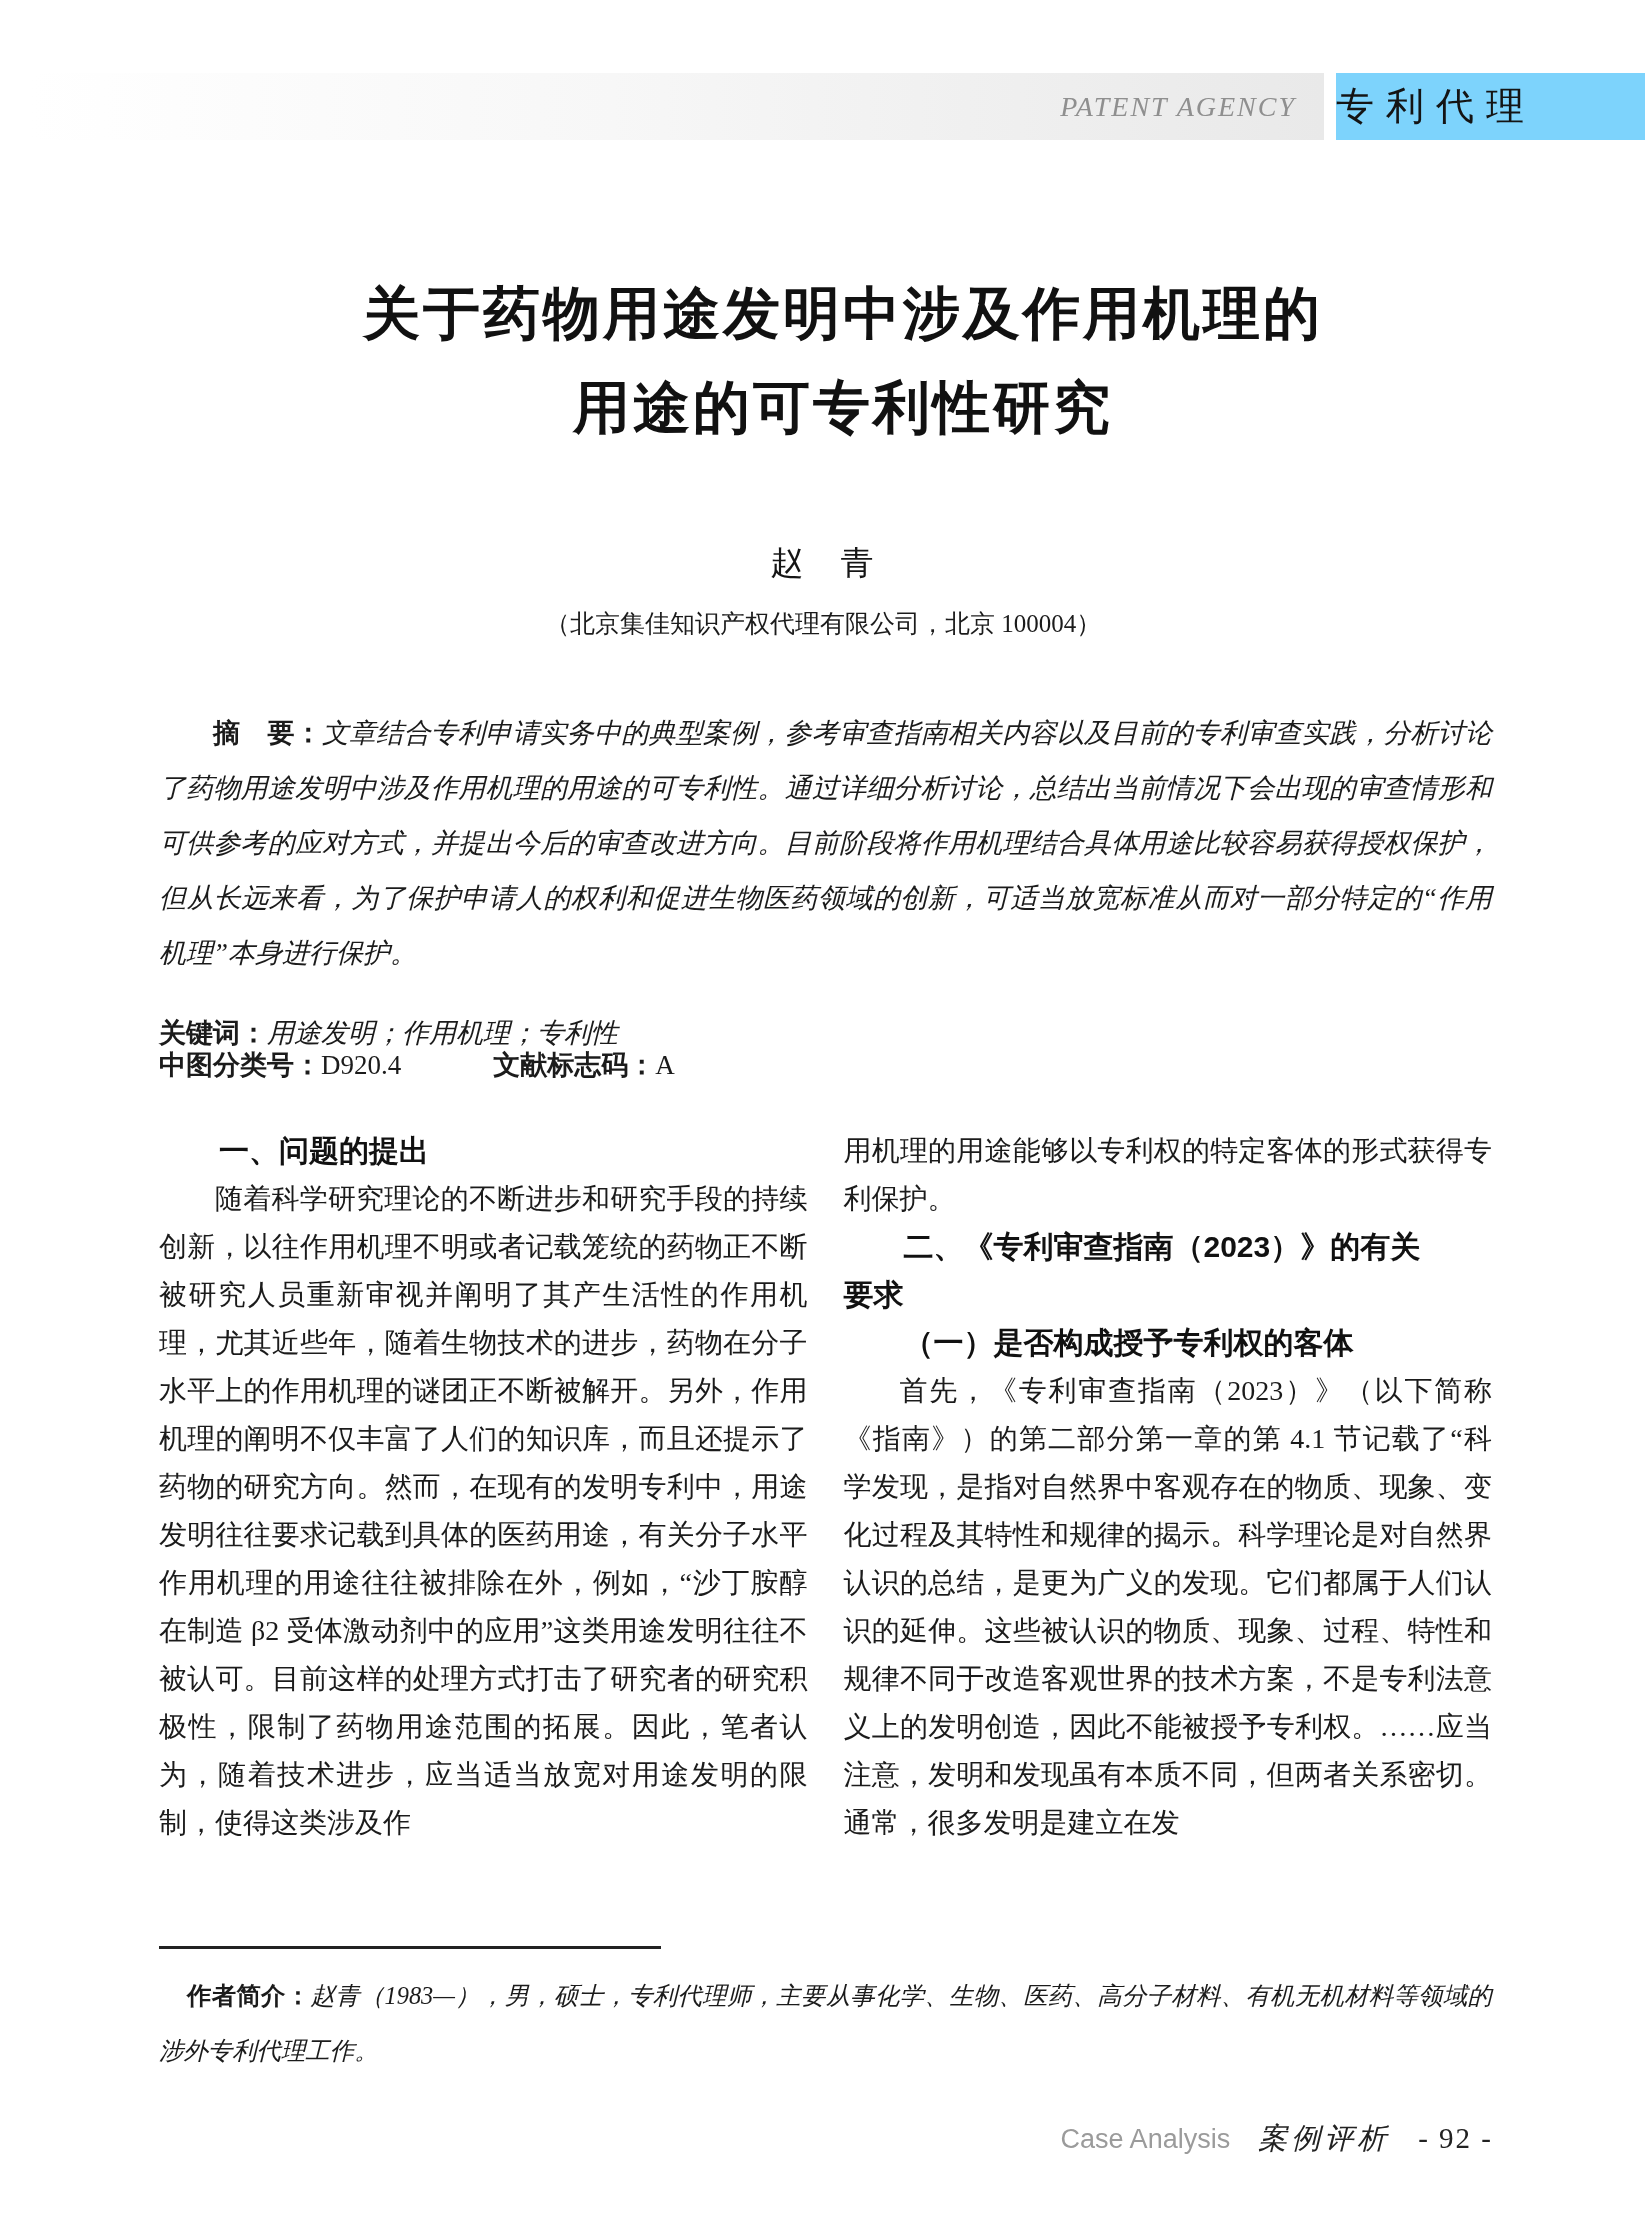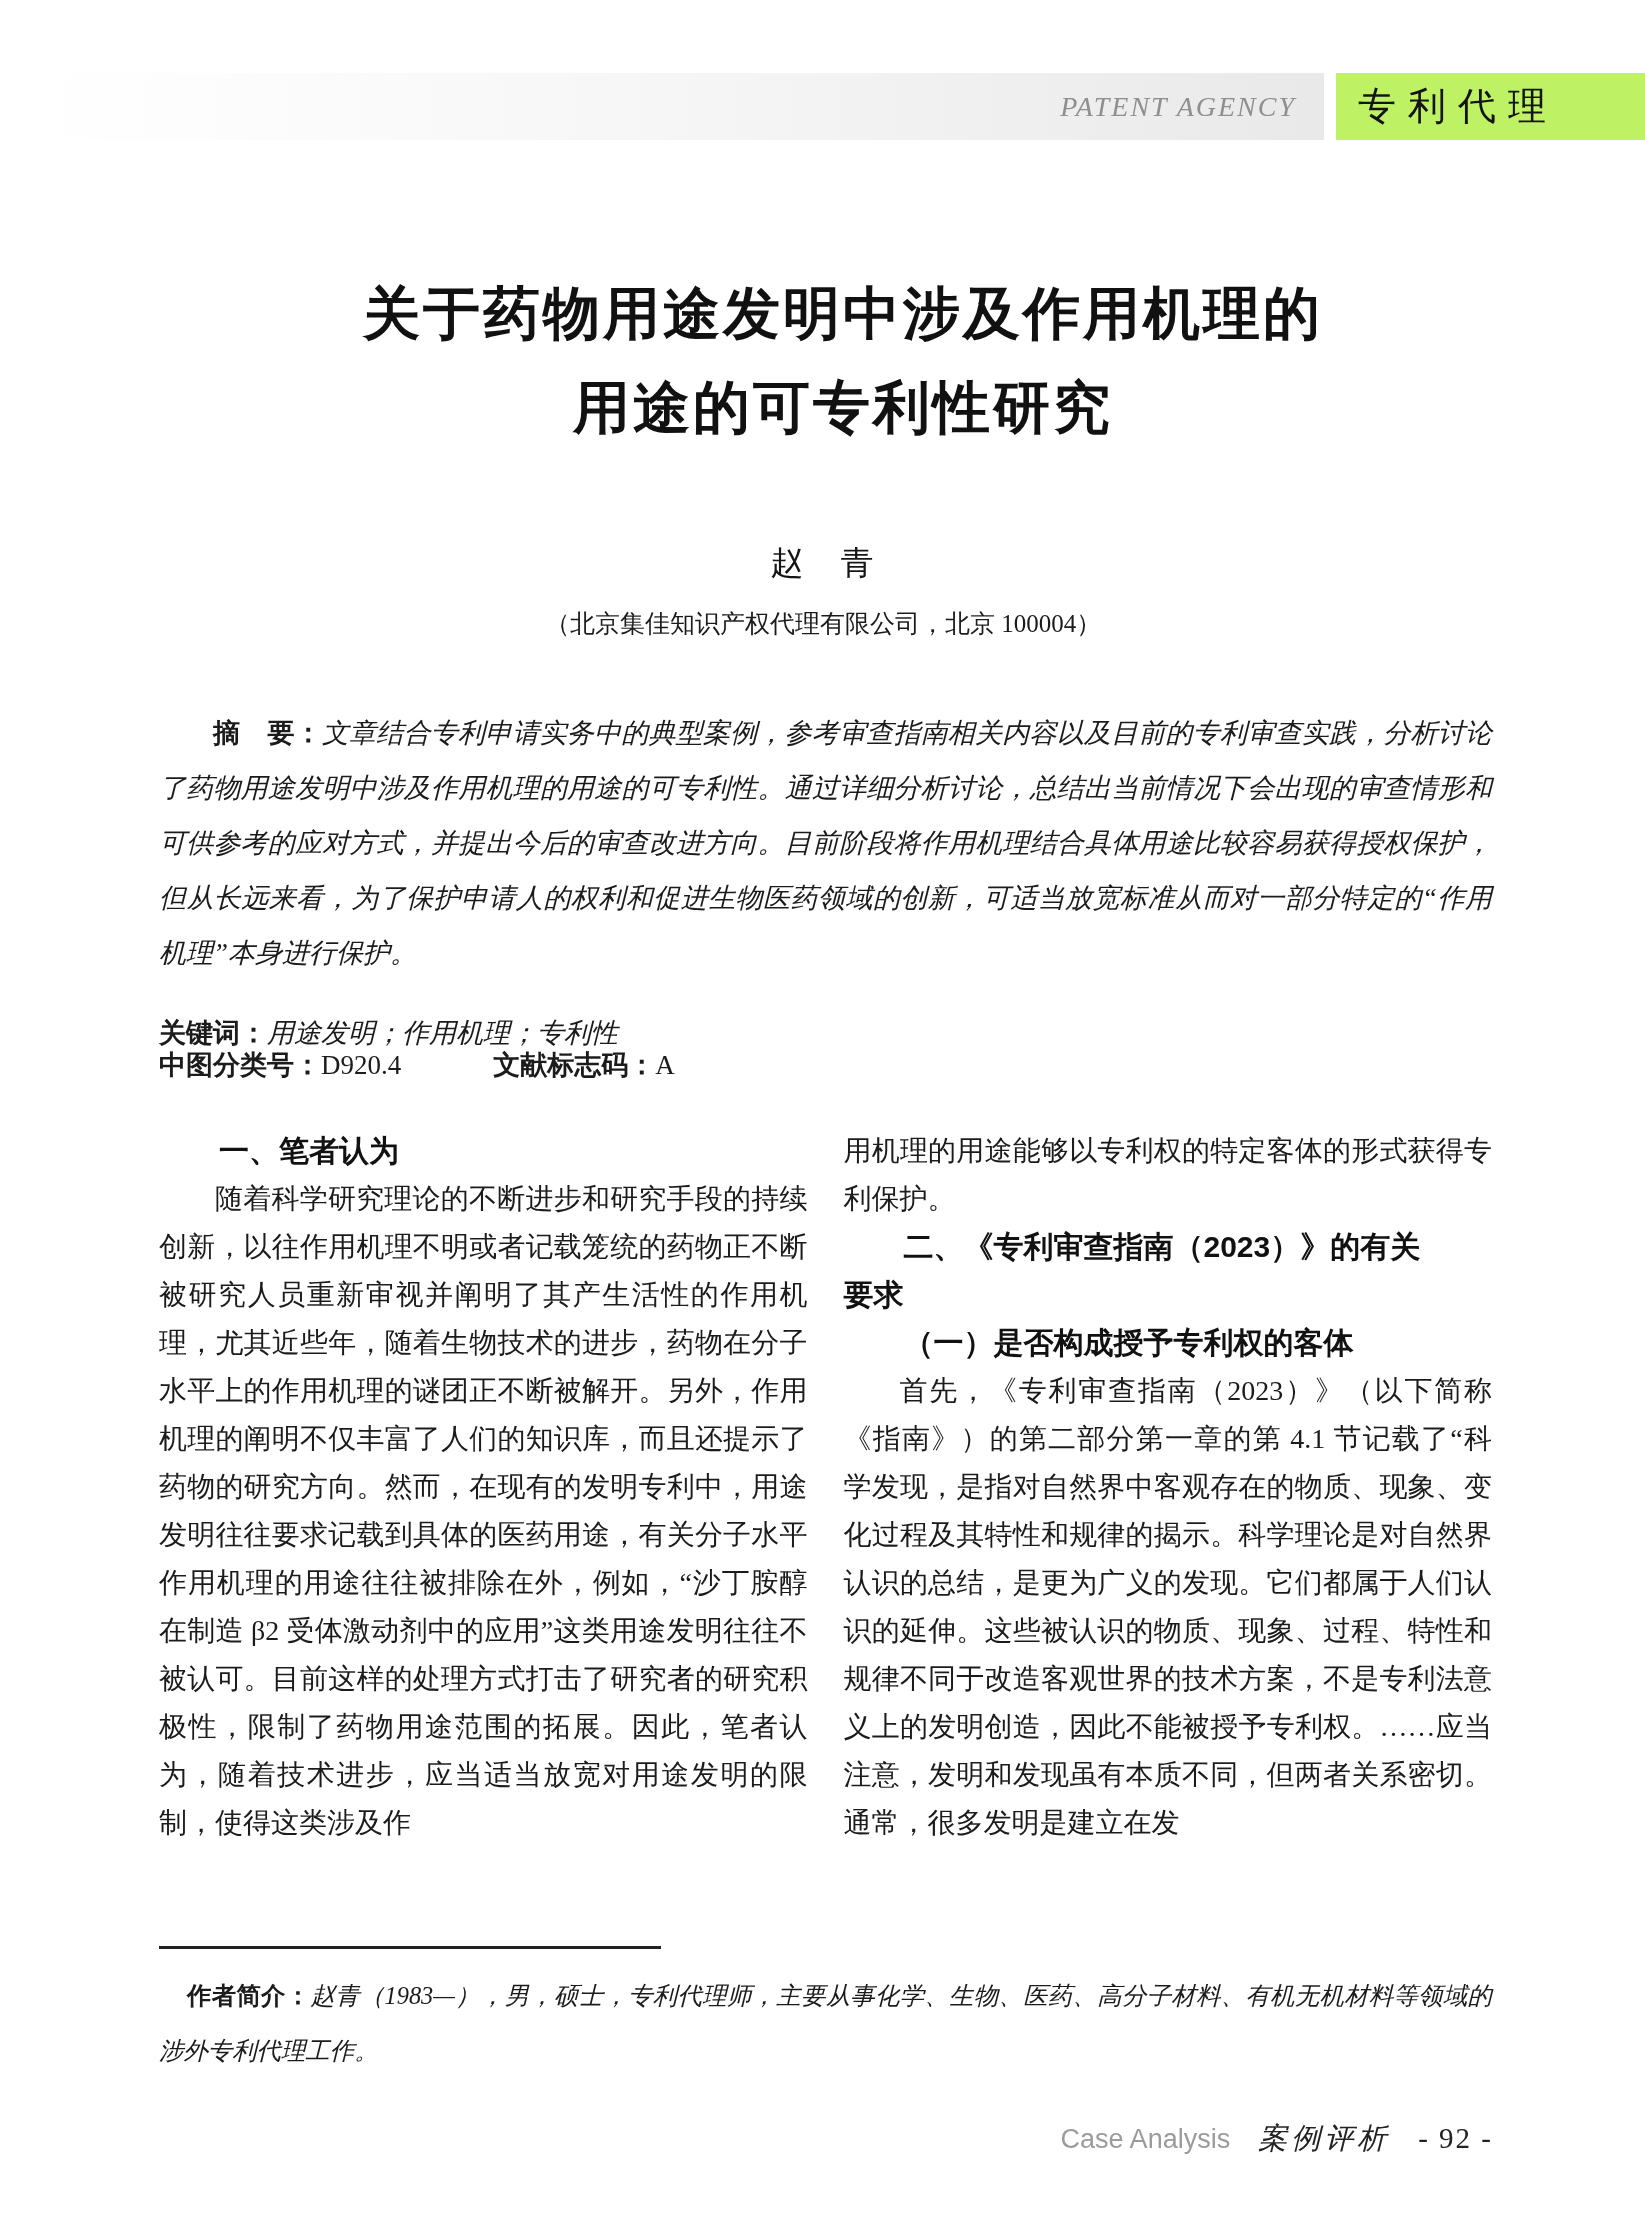--- a/index.html
+++ b/index.html
@@ -5,22 +5,22 @@
   html,body{margin:0;padding:0;background:#ffffff;}
   .page{position:relative;width:1646px;height:2234px;background:#ffffff;overflow:hidden;
         font-family:"Liberation Serif","DejaVu Serif",serif;color:#1b1b1b;}
 
   
   .hdr-band{position:absolute;left:30px;top:73px;width:1294px;height:67px;
             background:linear-gradient(to right,#ffffff 0%,#f7f7f7 45%,#e9e9e9 100%);
             display:flex;align-items:center;justify-content:flex-end;padding-right:28px;box-sizing:border-box;}
   .hdr-en{font-family:"Liberation Serif",serif;font-style:italic;font-size:28px;
           color:#8f8f8f;letter-spacing:2px;}
-  .hdr-zh-box{position:absolute;left:1336px;top:73px;width:309px;height:67px;background:#bef264;
-              display:flex;align-items:center;padding-left:22px;box-sizing:border-box;}
+  .hdr-zh-box{position:absolute;left:1336px;top:73px;width:309px;height:67px;background:#7dd3fc;
+              display:flex;align-items:center;box-sizing:border-box;}
   .hdr-zh{font-family:"Liberation Sans","DejaVu Sans",sans-serif;font-size:38px;color:#141414;
           letter-spacing:12px;font-weight:500;}
 
   
   .title{position:absolute;left:0;top:267px;width:100%;text-align:center;
          font-weight:bold;font-size:57px;line-height:94px;letter-spacing:3px;color:#111;padding-left:20px;}
   .author{position:absolute;left:0;top:541px;width:100%;text-align:center;
           font-size:33px;letter-spacing:2px;color:#151515;}
   .affiliation{position:absolute;left:0;top:607px;width:100%;text-align:center;
                font-size:25px;color:#1b1b1b;}
@@ -81,21 +81,21 @@
   </div>
   <div class="kw-line">
     <span class="lbl">关键词：</span><span class="kai">用途发明；作用机理；专利性</span>
   </div>
   <div class="clc-line">
     <span class="pair1"><span class="lbl">中图分类号：</span><span>D920.4</span></span><span class="pair2"><span class="lbl">文献标志码：</span><span>A</span></span>
   </div>
 
   <div class="columns">
     <div class="col">
-      <p class="h-sec indent">一、笔者认为</p>
+      <p class="h-sec indent">一、问题的提出</p>
       <p class="indent">随着科学研究理论的不断进步和研究手段的持续创新，以往作用机理不明或者记载笼统的药物正不断被研究人员重新审视并阐明了其产生活性的作用机理，尤其近些年，随着生物技术的进步，药物在分子水平上的作用机理的谜团正不断被解开。另外，作用机理的阐明不仅丰富了人们的知识库，而且还提示了药物的研究方向。然而，在现有的发明专利中，用途发明往往要求记载到具体的医药用途，有关分子水平作用机理的用途往往被排除在外，例如，“沙丁胺醇在制造 β2 受体激动剂中的应用”这类用途发明往往不被认可。目前这样的处理方式打击了研究者的研究积极性，限制了药物用途范围的拓展。因此，笔者认为，随着技术进步，应当适当放宽对用途发明的限制，使得这类涉及作</p>
     </div>
     <div class="col">
       <p>用机理的用途能够以专利权的特定客体的形式获得专利保护。</p>
       <p class="h-sec indent">二、《专利审查指南（2023）》的有关</p>
       <p class="h-sec">要求</p>
       <p class="h-sec indent">（一）是否构成授予专利权的客体</p>
       <p class="indent">首先，《专利审查指南（2023）》（以下简称《指南》）的第二部分第一章的第 4.1 节记载了“科学发现，是指对自然界中客观存在的物质、现象、变化过程及其特性和规律的揭示。科学理论是对自然界认识的总结，是更为广义的发现。它们都属于人们认识的延伸。这些被认识的物质、现象、过程、特性和规律不同于改造客观世界的技术方案，不是专利法意义上的发明创造，因此不能被授予专利权。……应当注意，发明和发现虽有本质不同，但两者关系密切。通常，很多发明是建立在发</p>
     </div>
   </div>

